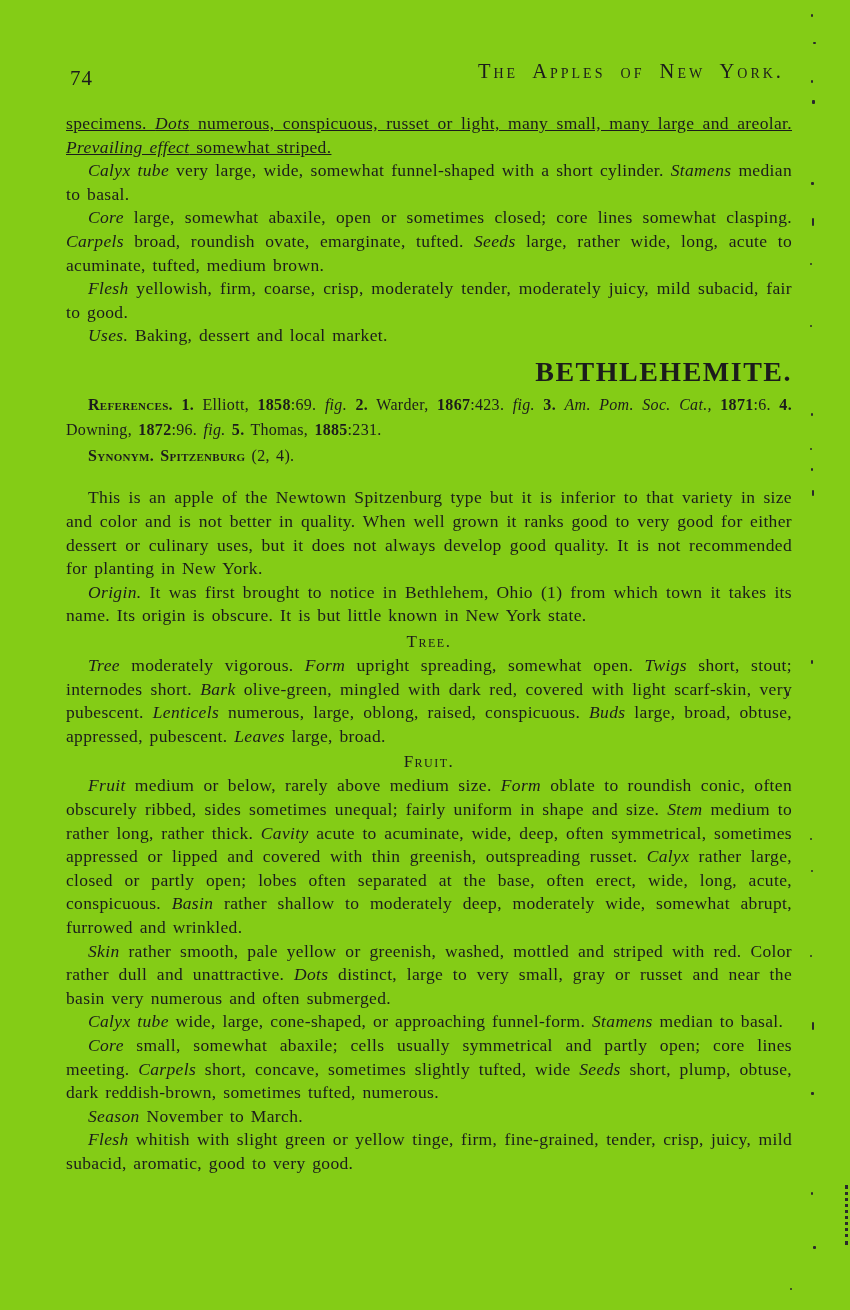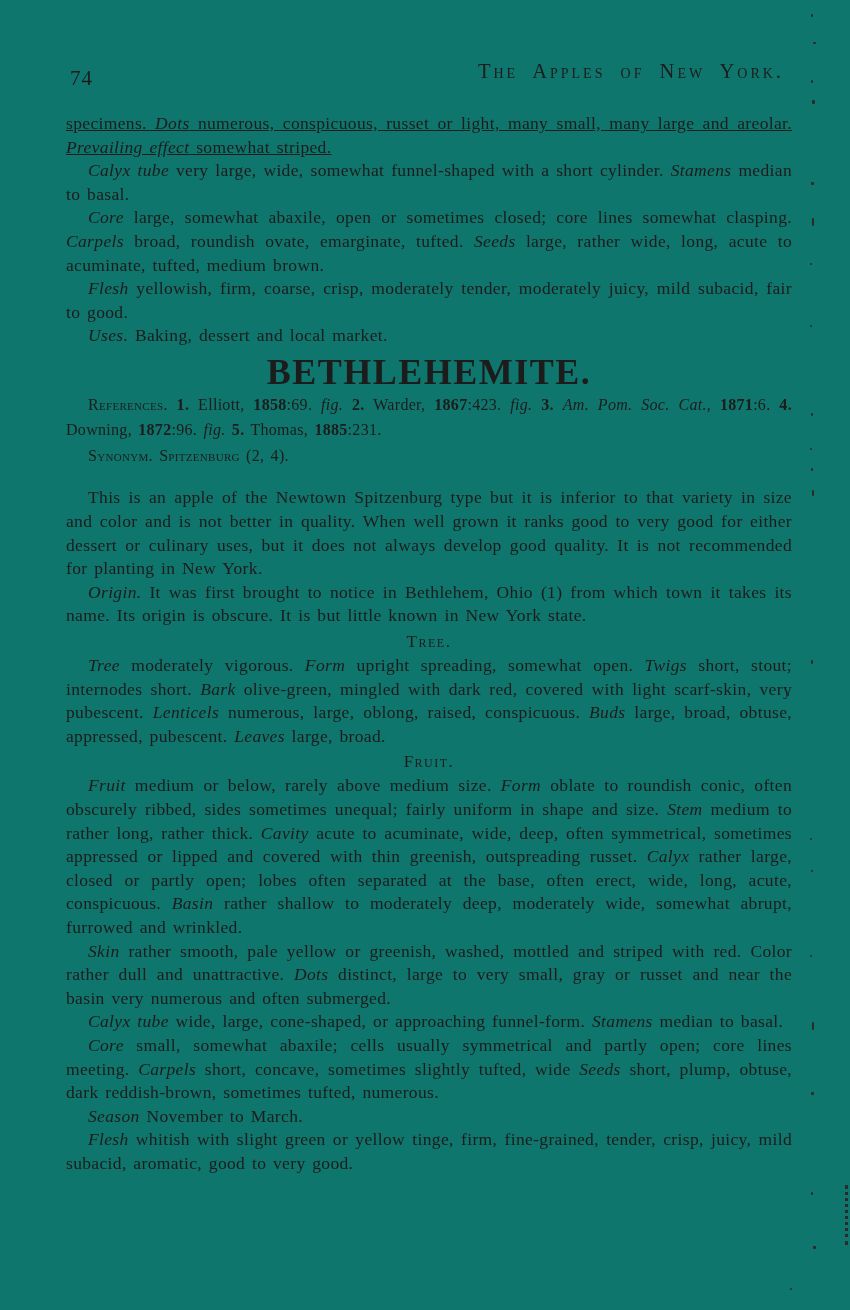--- a/index.html
+++ b/index.html
@@ -1,20 +1,20 @@
 <!DOCTYPE html>
 <html><head>
 <meta charset="utf-8">
 <style>
   html, body { margin:0; padding:0; background:#e9e9e7; }
   .page {
     position:relative;
     width:850px; height:1310px;
     margin:0 auto;
-    background:#0f766e;
+    background:#84cc16;
     color:#1c1c1c;
     font-family:"Liberation Serif","DejaVu Serif",serif;
     overflow:hidden;
   }
   .header { position:absolute; top:58px; left:70px; right:66px; height:34px; }
   .page-number {
     position:absolute; left:0; top:8px;
     font-size:21px; letter-spacing:1px;
   }
   .running-title {
@@ -31,25 +31,25 @@
     font-size:17.5px;
     line-height:23.6px;
     letter-spacing:0.35px;
     word-spacing:2px;
   }
   .para { margin:0; text-indent:22px; }
   .para.noindent { text-indent:0;text-decoration:underline; }
   .para.desc-first { margin-top:18px; }
   .it { font-style:italic; }
   .bd { font-weight:bold; }
-  .sc { font-variant:small-caps; }
+  .sc { font-variant:small-caps;font-weight:bold; }
   .refs { font-size:16px; line-height:25.5px; letter-spacing:0.3px; }
   .chapter-heading {
-    text-align:center; text-indent:0;
-    font-size:36px; font-weight:bold;
+    text-align:right; text-indent:0;
+    font-size:28px; font-weight:bold;
     letter-spacing:1.5px;
     margin:9px 0 5px 0;
     line-height:30px;
   }
   .section-heading {
     text-align:center; text-indent:0;
     font-variant:small-caps; font-weight:normal;
     font-size:17px; letter-spacing:1.5px;
     margin:2px 0 1px 0;
     line-height:23px;

